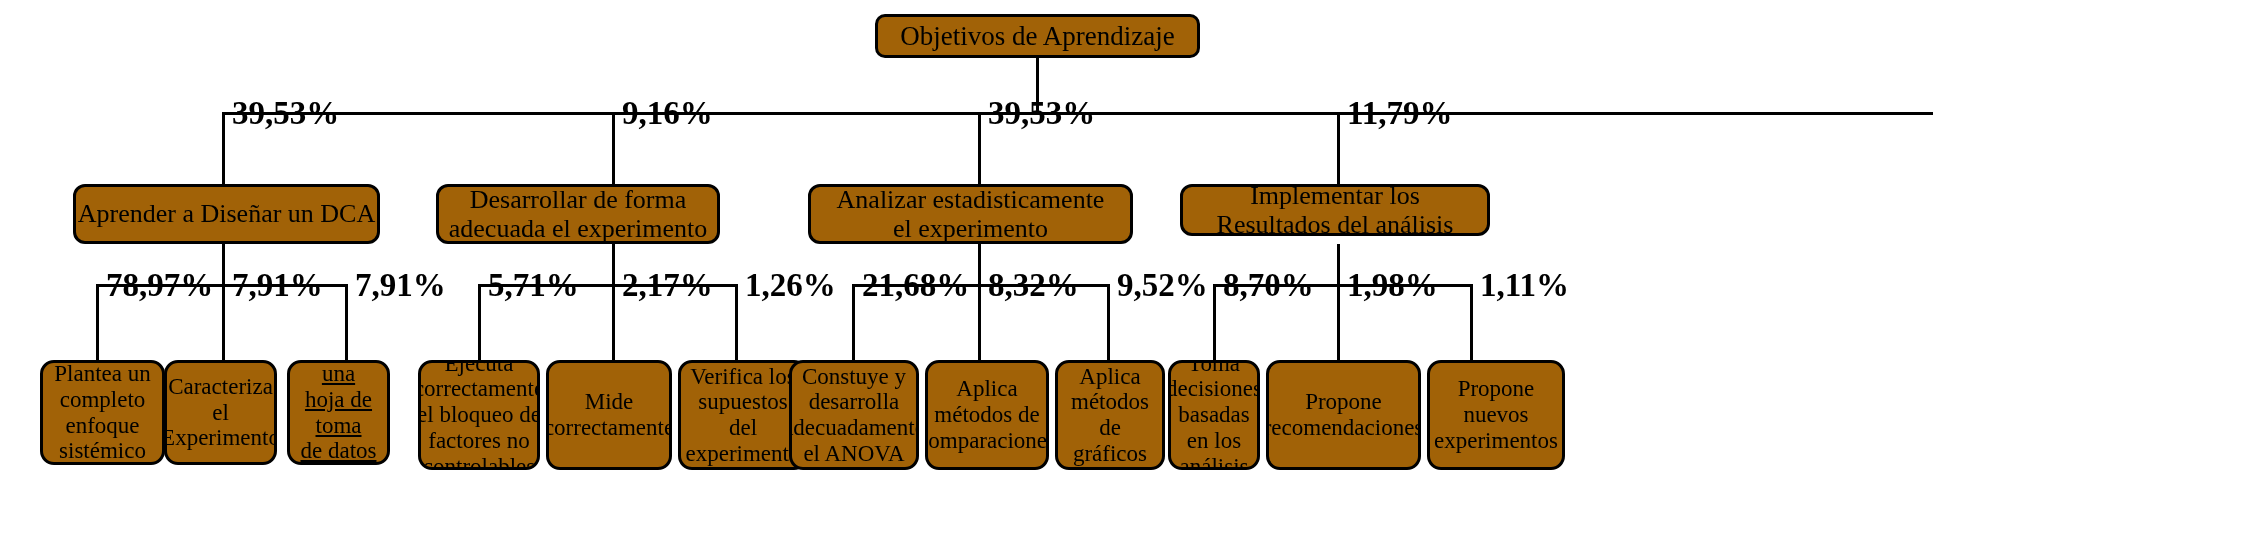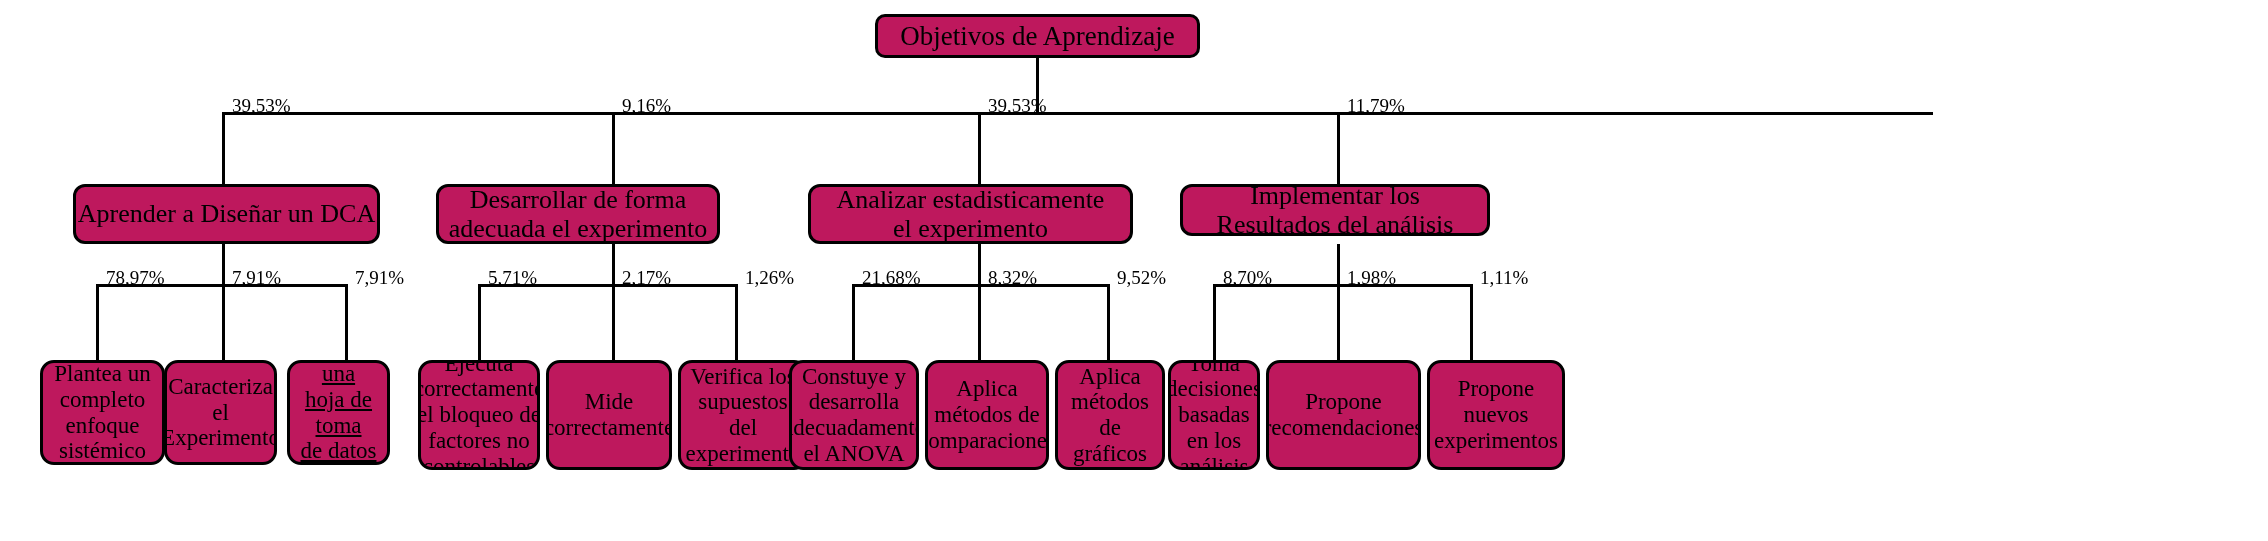--- a/index.html
+++ b/index.html
@@ -17,21 +17,21 @@
     height: 541px;
     background: #ffffff;
     overflow: hidden;
   }
   
   .node {
     position: absolute;
     box-sizing: border-box;
     border: 3px solid #000000;
     border-radius: 12px;
-    background: #be185d;
+    background: #a16207;
     display: flex;
     align-items: center;
     justify-content: center;
     text-align: center;
     line-height: 1.13;
     white-space: pre-line;
     overflow: hidden;
   }
   .node.root {
     font-size: 27px;
@@ -50,22 +50,22 @@
   
   .edge {
     position: absolute;
     background: #000000;
   }
   .edge.v { width: 3px; }
   .edge.h { height: 3px; }
   
   .pct {
     position: absolute;
-    font-size: 19px;
-    font-weight: normal;
+    font-size: 33px;
+    font-weight: bold;
     color: #000000;
     white-space: nowrap;
     letter-spacing: 0px;
   }
 </style>
 </head>
 <body>
 
 <div id="canvas">
 

